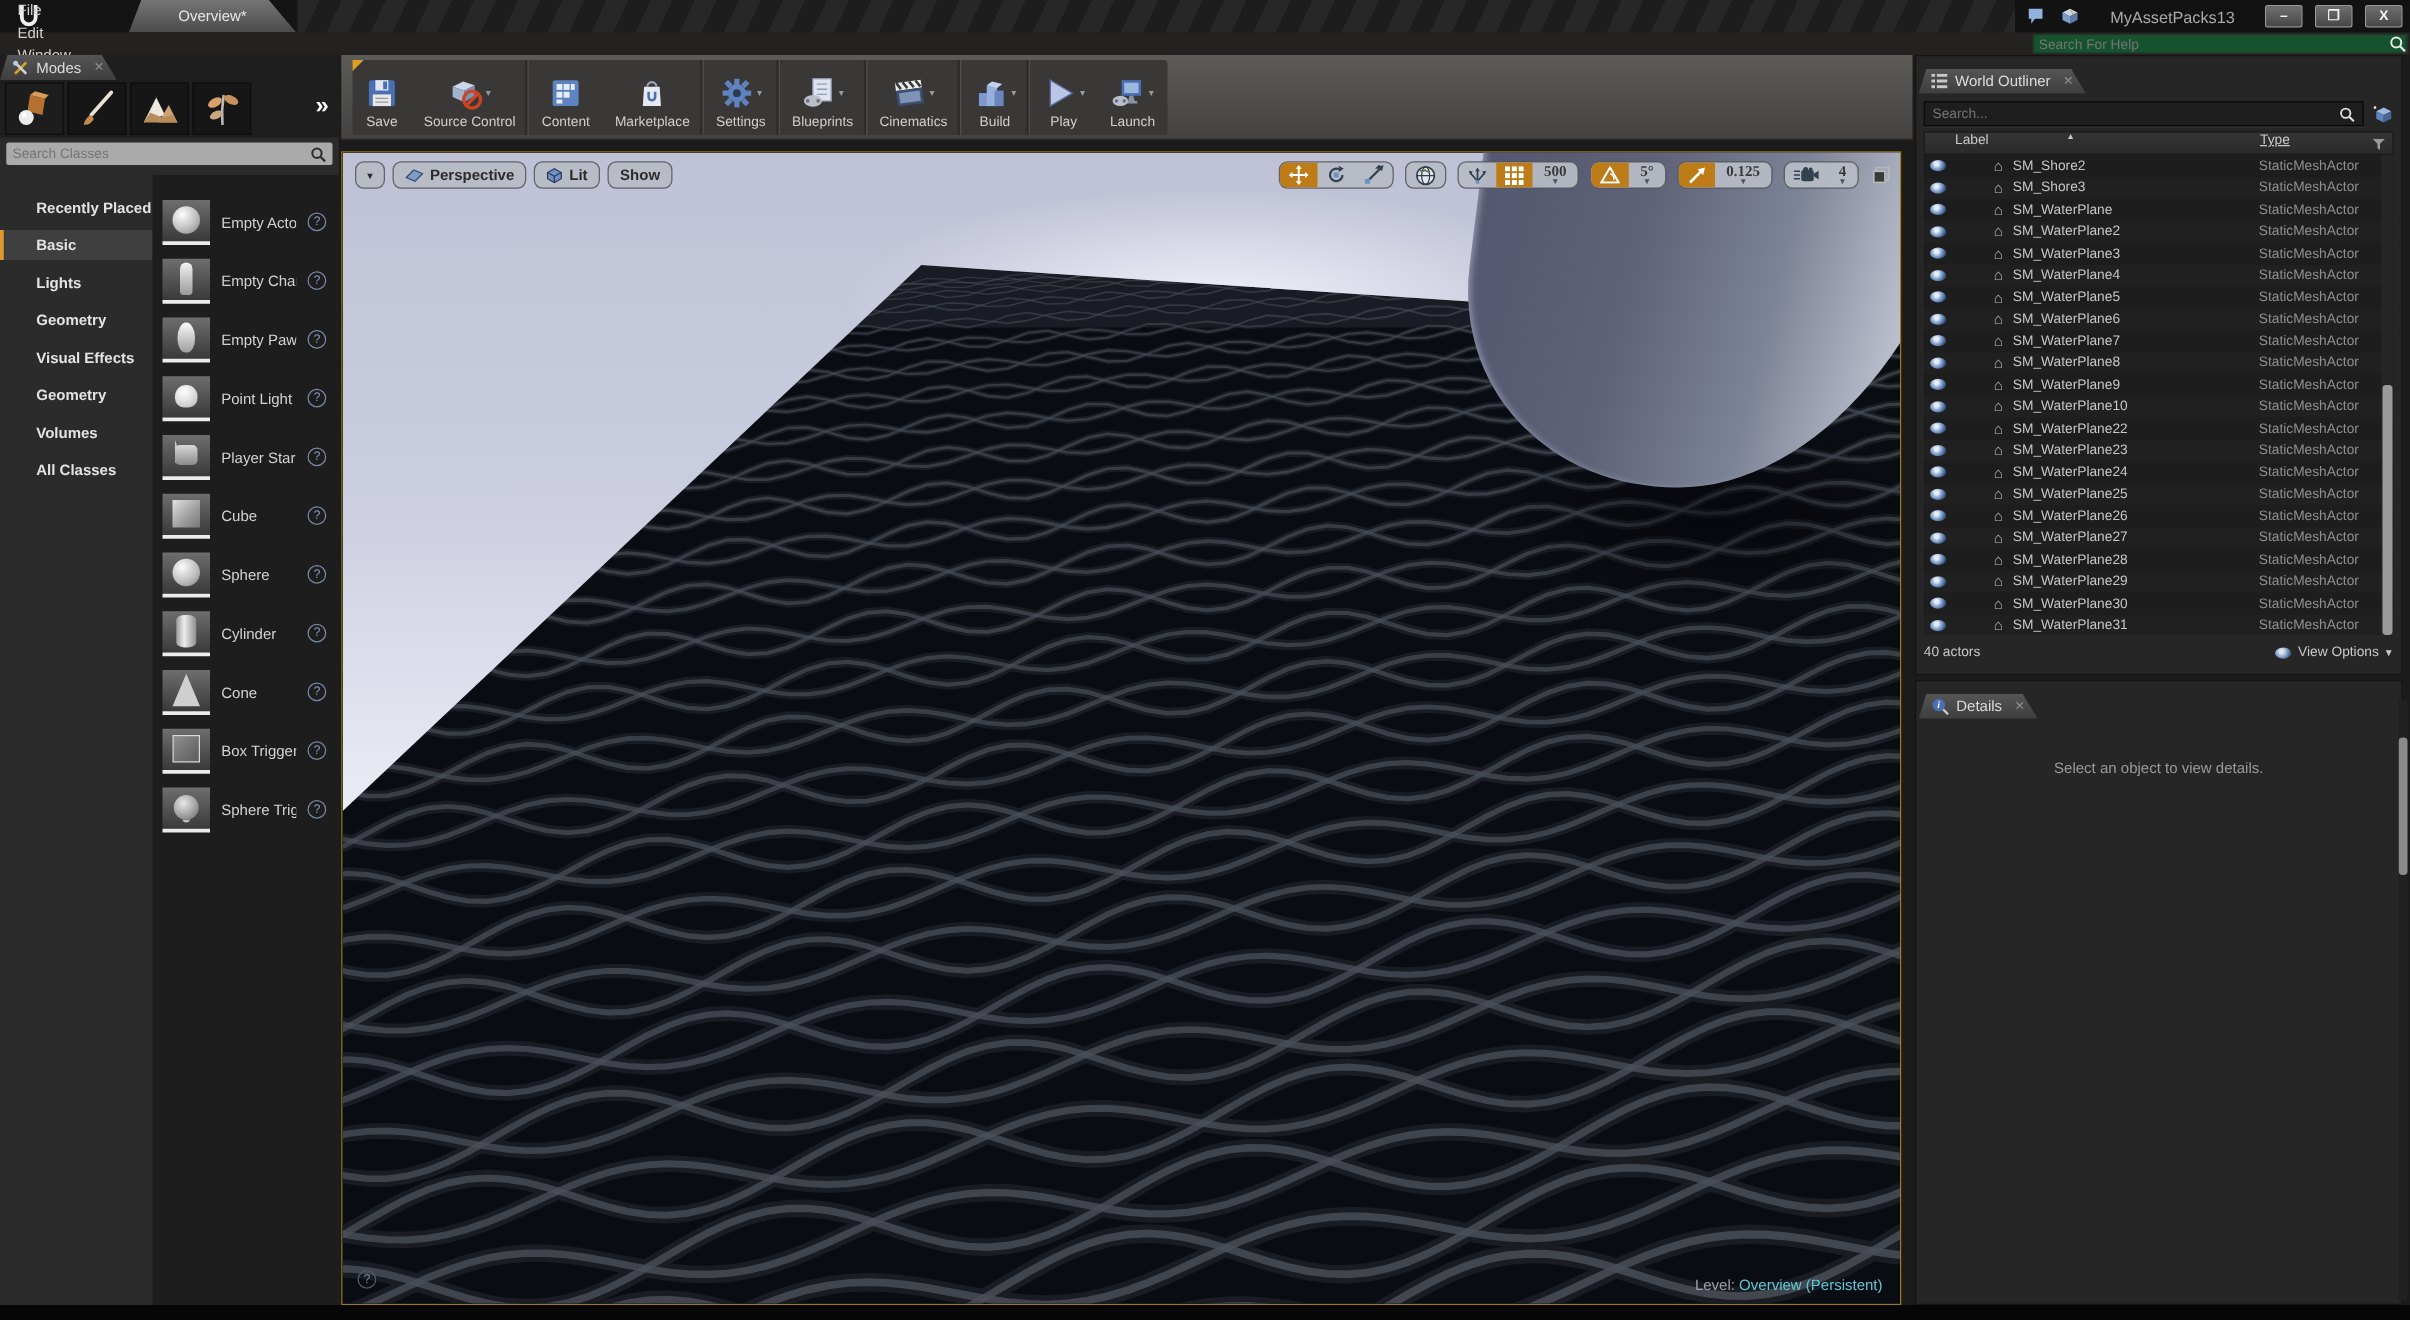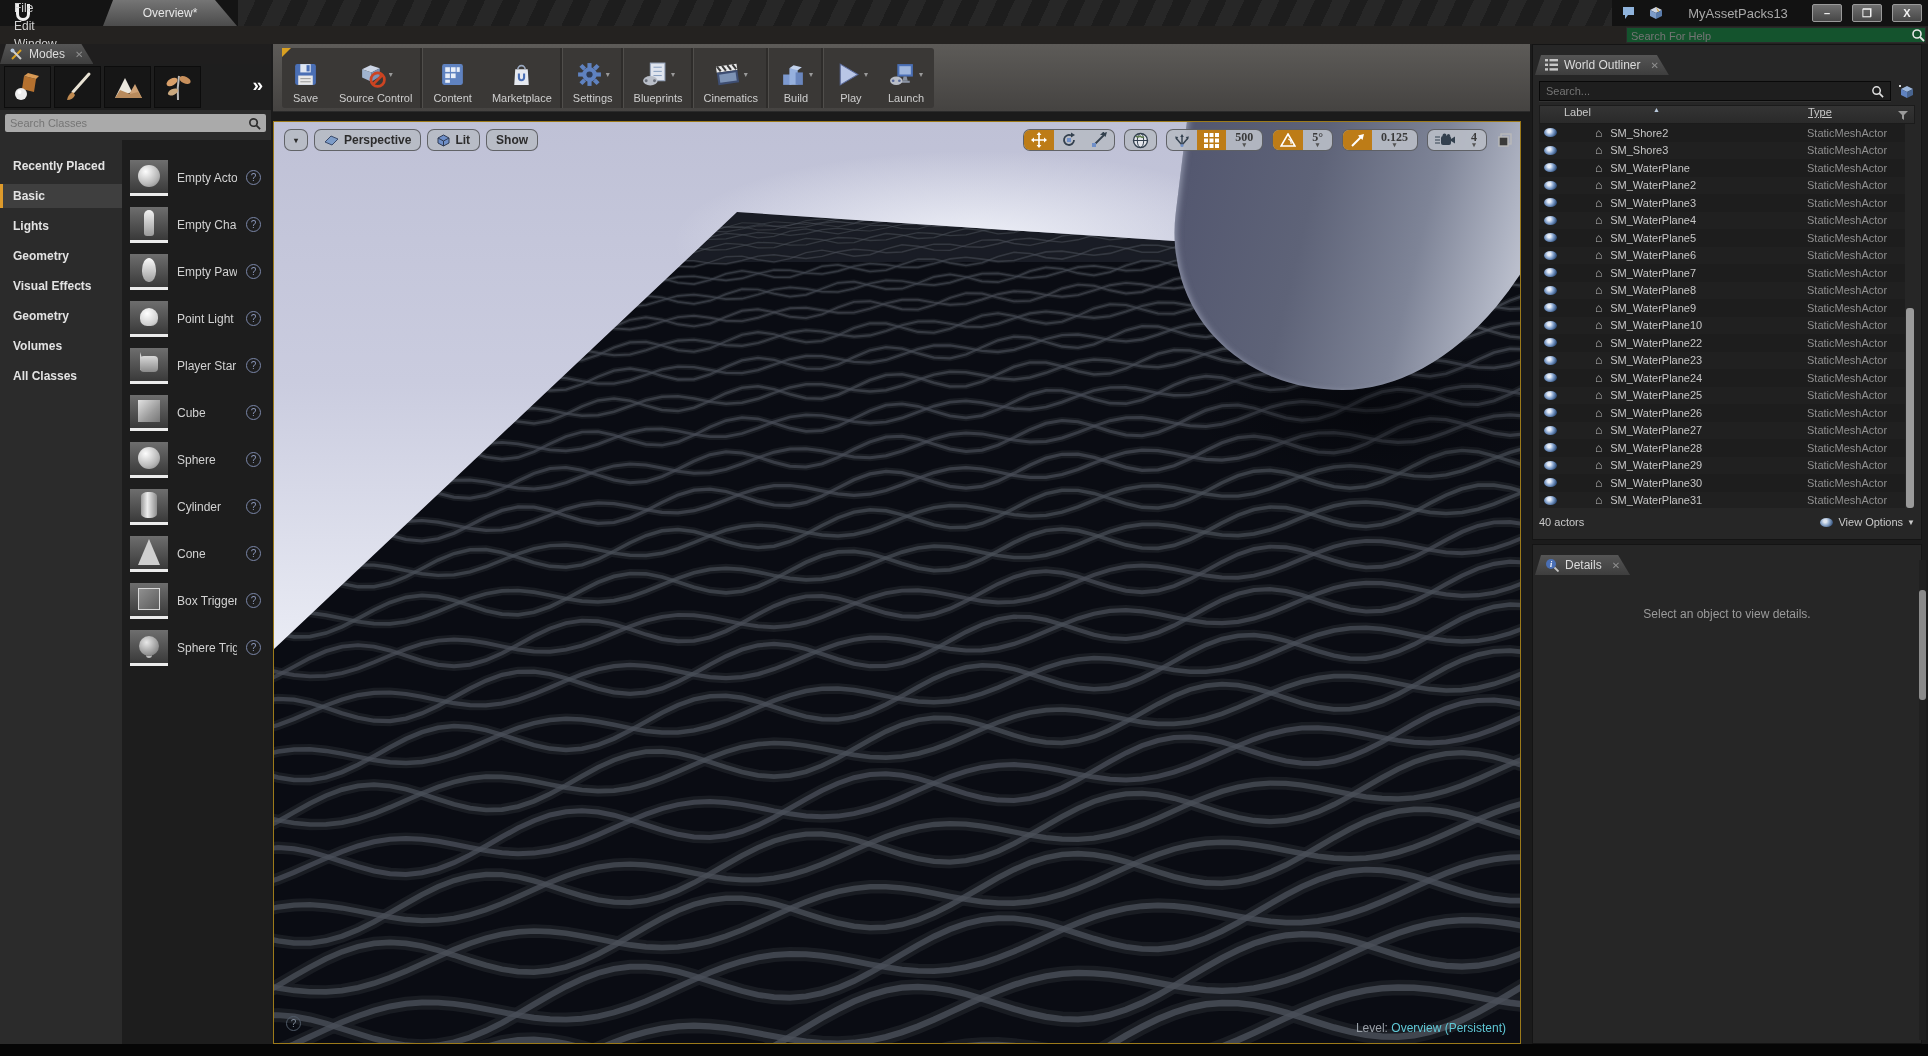--- a/index.html
+++ b/index.html
@@ -35,21 +35,21 @@
     color:#dcdcdc; font-size:12px; }
   .tab-close { color:#8f8f8f; font-size:10px; margin-left:4px; }
   .mode-tiles { height:46px; background:#1e1e1e; display:flex; align-items:center; padding:2px 4px; gap:3px; position:relative; }
   .mode-tile { width:47px; height:42px; background:#161616; border:1px solid #0c0c0c; display:flex; align-items:center; justify-content:center; }
   .mode-tile.first { background:#1d1d1d; }
   .mode-more { position:absolute; right:8px; top:10px; color:#fff; font-size:19px; font-weight:bold; }
   .classes-search { margin:4px 5px; height:18px; background:#aaaaaa; border-radius:2px; display:flex; align-items:center; padding:0 5px; }
   .classes-search input { flex:1; border:none; outline:none; background:transparent; color:#4e4e4e; font-size:11px; font-family:inherit; }
   .modes-body { position:absolute; left:0; top:96px; bottom:0; width:271px; display:flex; }
   .cat-col { width:122px; background:#2b2b2b; padding-top:14px; }
-  .cat-item { height:24px; margin-bottom:6px; display:flex; align-items:center; padding-left:10px;
+  .cat-item { height:24px; margin-bottom:6px; display:flex; align-items:center; padding-left:26px;
     color:#e3e3e3; font-size:12px; font-weight:bold; border-left:3px solid transparent; }
   .cat-item.sel { background:#3f3f3f; border-left:3px solid #dd9a2b; }
   .items-col { flex:1; background:#1d1d1d; padding:14px 4px 0 8px; overflow:hidden; }
   .place-item { height:47px; display:flex; align-items:center; gap:9px; }
   .thumb { width:38px; height:36px; background:linear-gradient(180deg,#6e6e6e,#393939); border-bottom:3px solid #ececec; position:relative; flex-shrink:0; }
   .thumb::after { content:""; position:absolute; left:50%; top:50%; transform:translate(-50%,-50%); }
   .t-sphere::after  { width:22px; height:22px; border-radius:50%; background:radial-gradient(circle at 35% 30%,#fdfdfd,#b9b9b9 60%,#7d7d7d); }
   .t-character::after { width:10px; height:26px; border-radius:5px 5px 3px 3px; background:linear-gradient(180deg,#f2f2f2,#9a9a9a); }
   .t-pawn::after { width:14px; height:24px; border-radius:50% 50% 45% 45%; background:linear-gradient(180deg,#fafafa,#9f9f9f); }
   .t-bulb::after { width:18px; height:18px; border-radius:50% 50% 40% 40%; background:radial-gradient(circle at 40% 30%,#ffffff,#cfcfcf 70%,#9a9a9a); }

